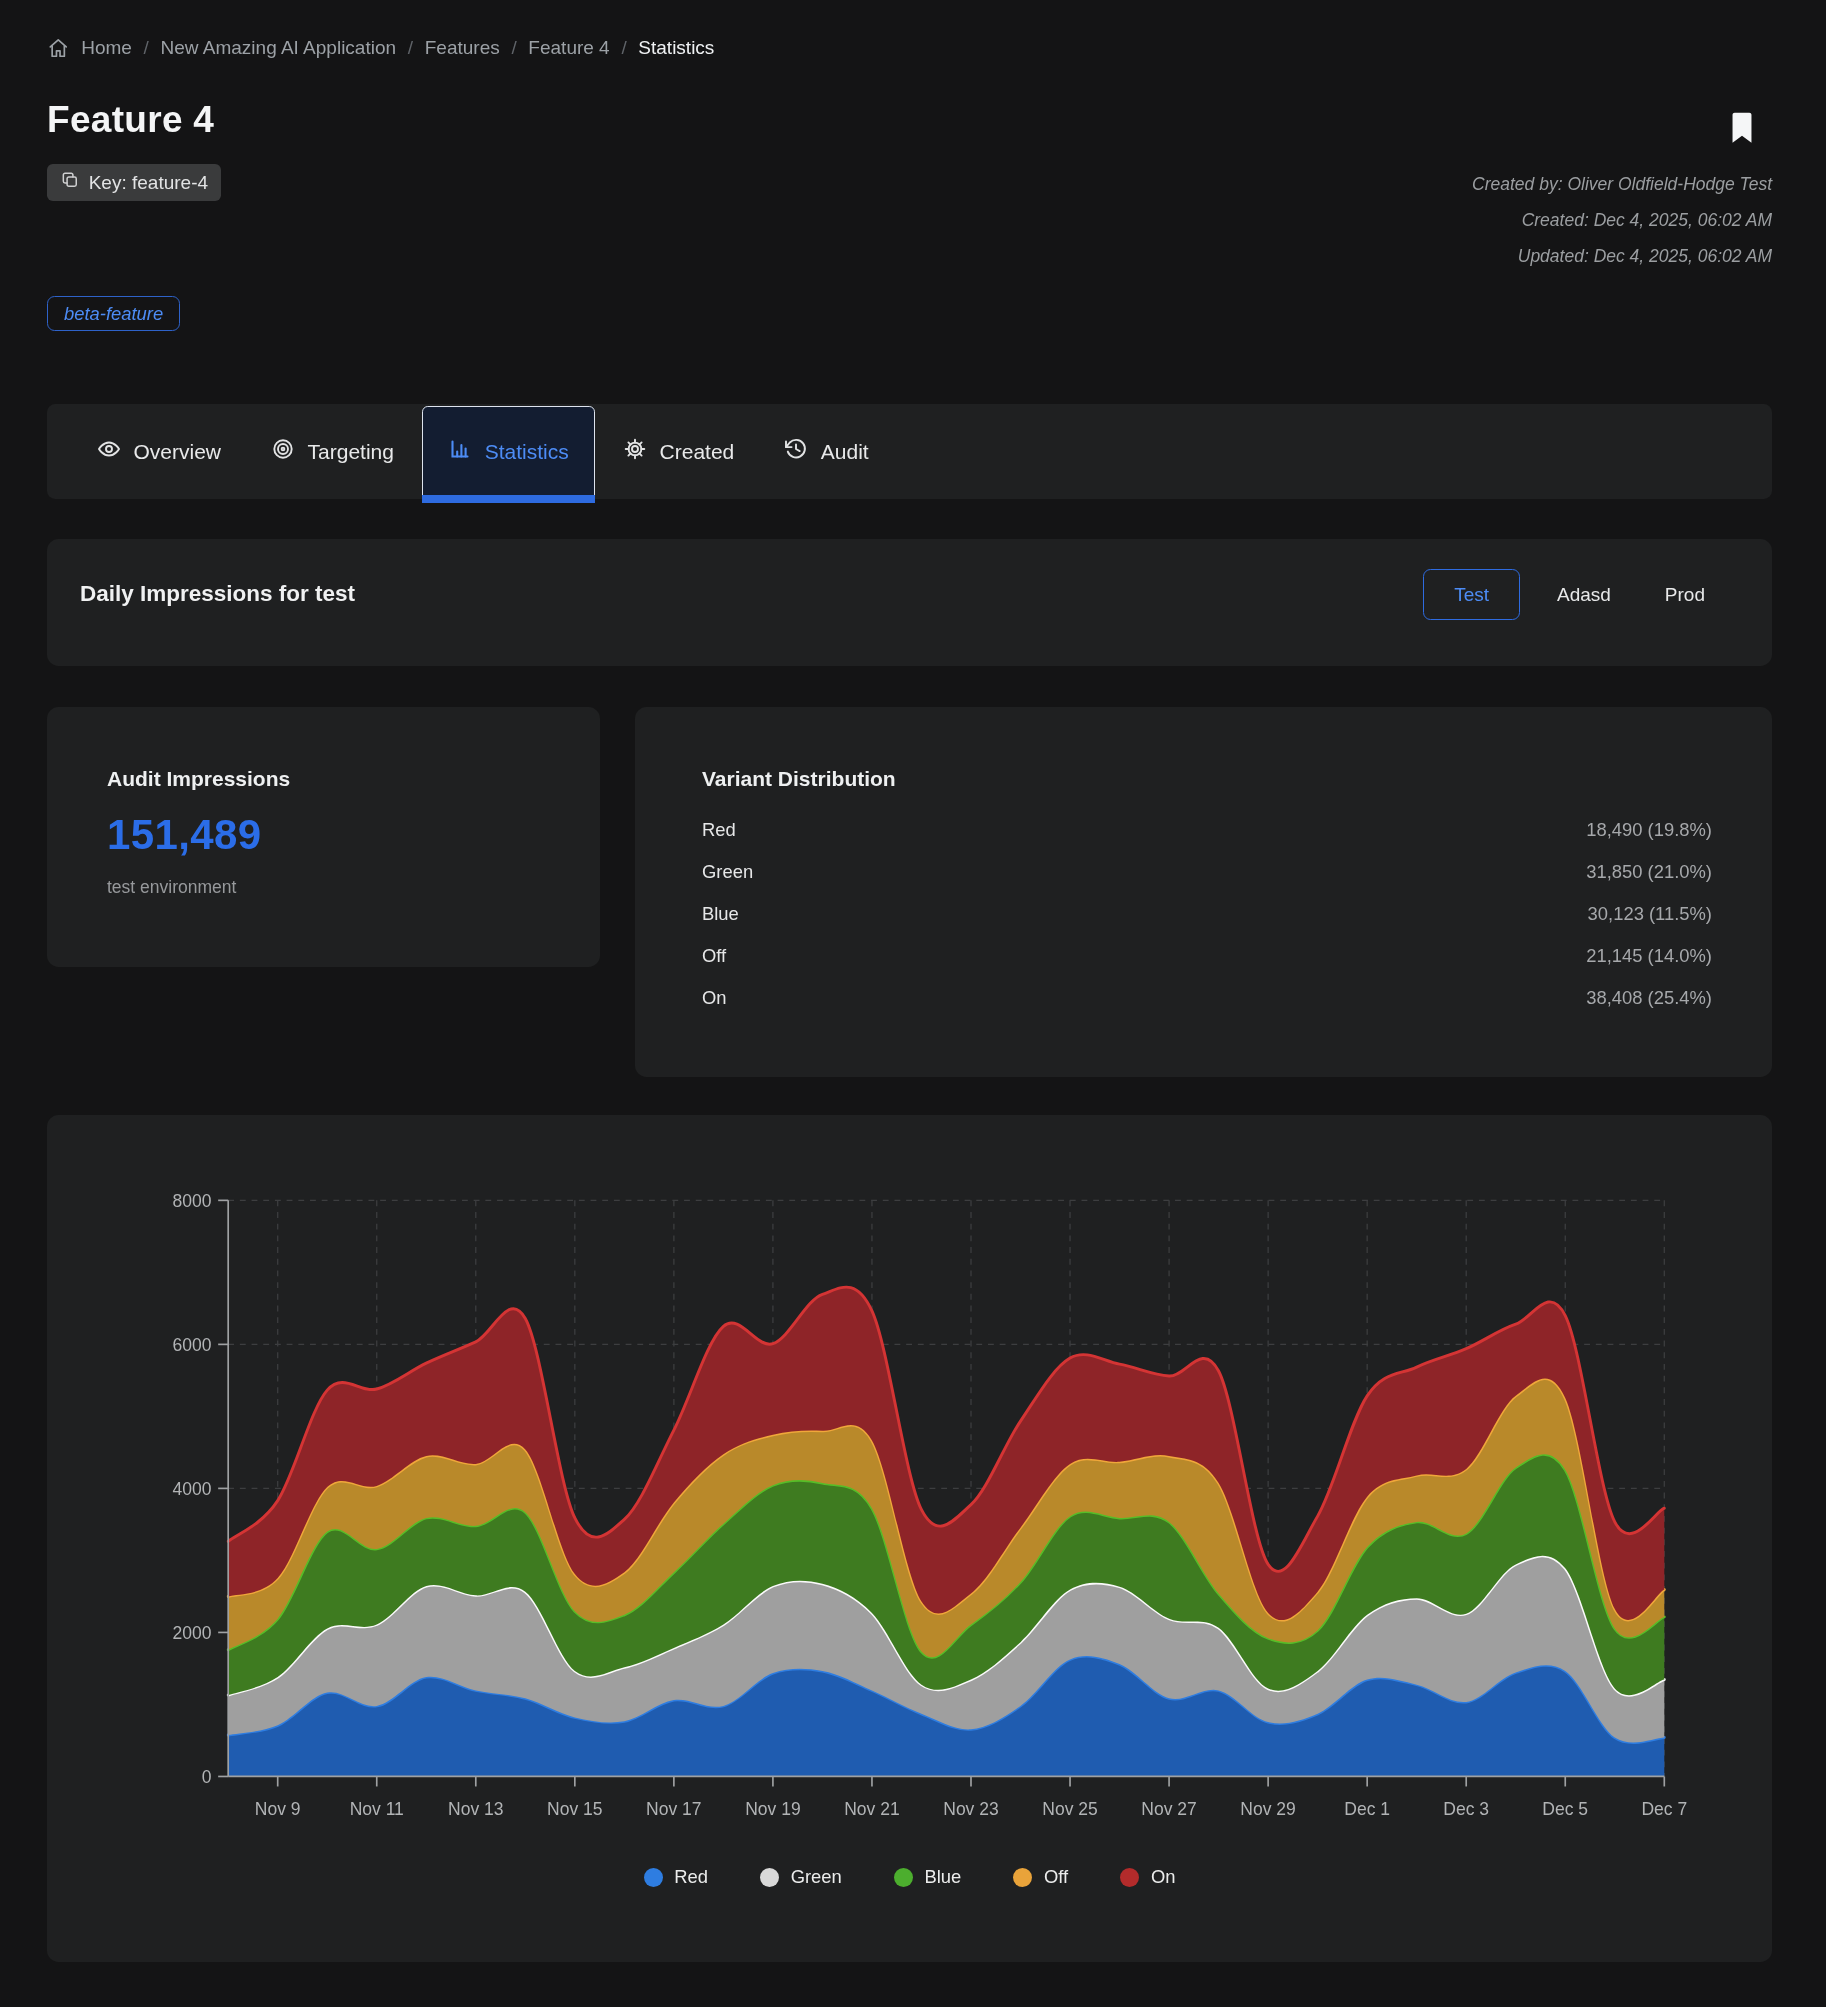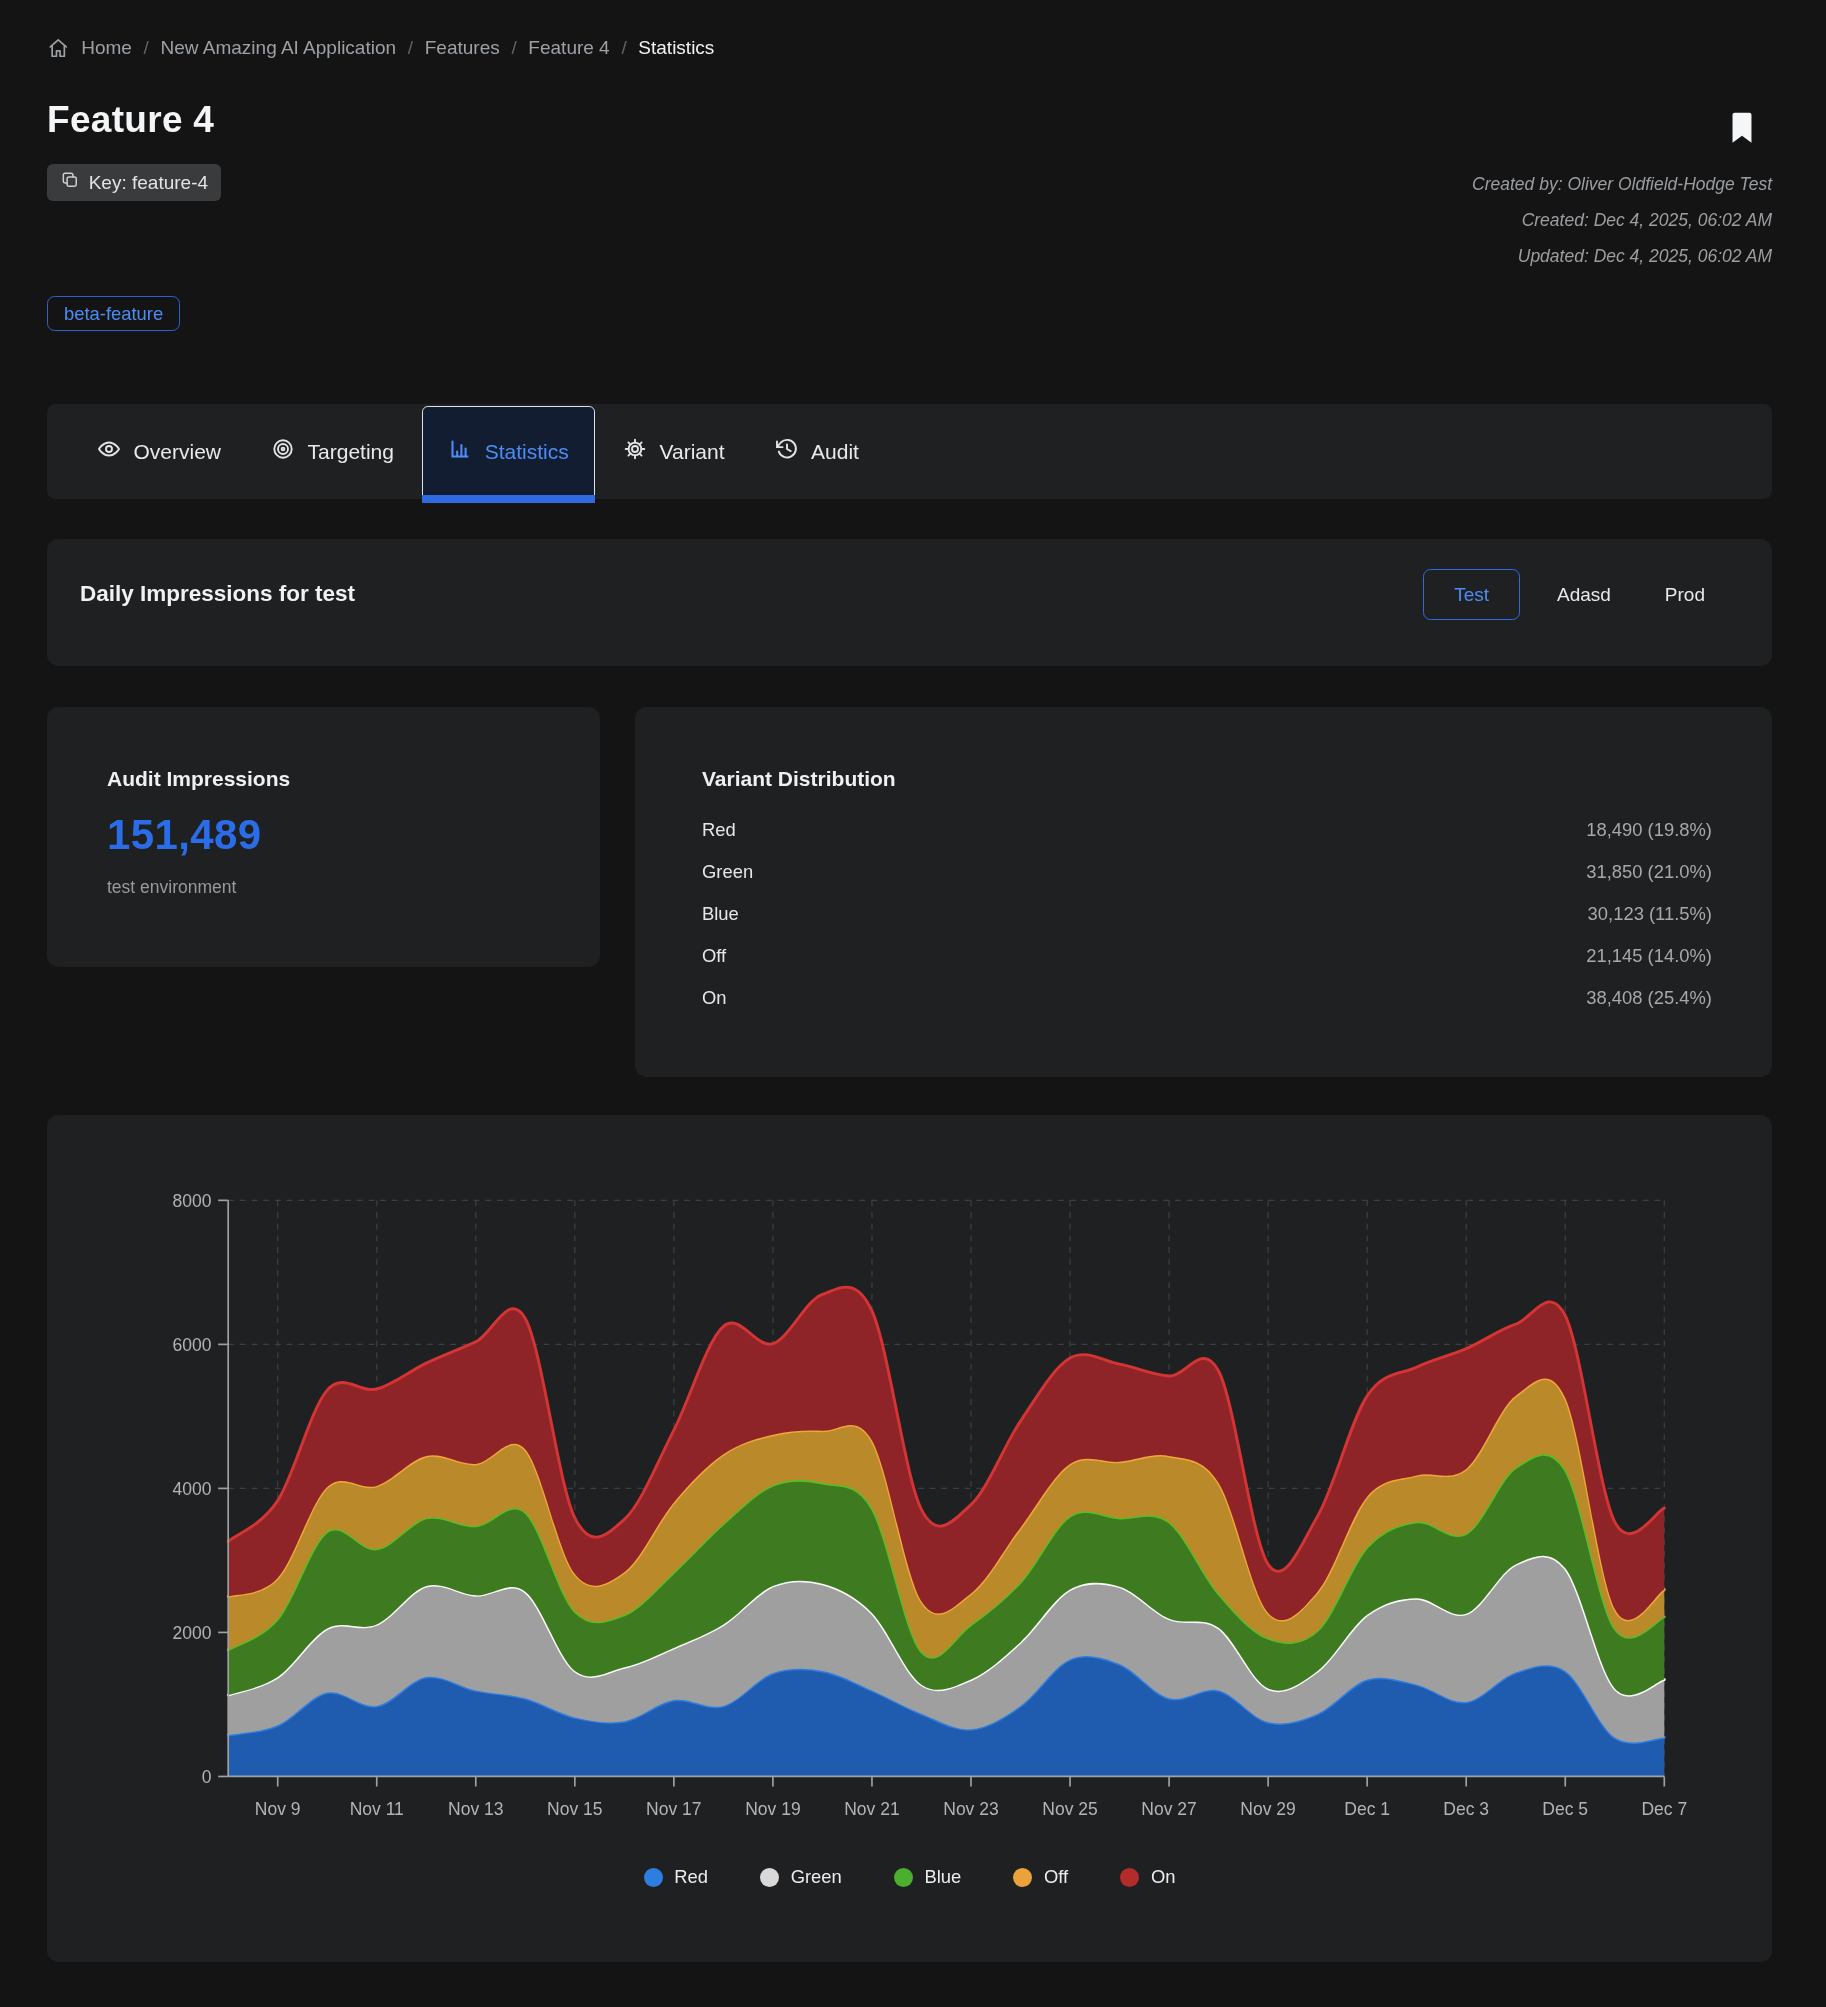--- a/index.html
+++ b/index.html
@@ -18,21 +18,21 @@
 
   
   .page-title { left:47px; top:99px; font-size:37px; font-weight:700; color:#f4f5f6; letter-spacing:0.3px; }
   .key-badge { left:47px; top:164px; height:37px; background:#3a3b3c; border-radius:5.8px;
                display:flex; align-items:center; gap:8.3px; padding:0 13.4px;
                font-size:19px; color:#e2e3e4; }
   .bookmark-btn { top:109px; right:68px; width:33px; height:40px; }
   .meta { right:55px; text-align:right; font-size:17.5px; color:#9b9ea1;font-style:italic; }
   .meta.m1 { top:174px; } .meta.m2 { top:210px; } .meta.m3 { top:246px; }
   .beta-tag { left:47px; top:296px; height:35px; border:1.3px solid #2e62c9; border-radius:7.5px;
-              color:#4d8cf5; font-size:18.4px; display:flex; align-items:center; padding:0 16px; }
+              color:#4d8cf5; font-size:18.4px; display:flex; align-items:center; padding:0 16px;font-style:italic; }
 
   
   .tabbar { left:47px; top:404px; width:1725px; height:95px; background:#1f2021;
             border-radius:8.3px; display:flex; align-items:center; padding-left:25px; }
   .tab { display:flex; align-items:center; gap:12.5px; padding:0 25px; height:95px;
          font-size:21px; color:#e8e9ea; }
   .tab svg { stroke:#e2e3e4; }
   .tab.active { height:92px; background:#131d31; border:1.7px solid #dde3ee; border-radius:5.8px 5.8px 0 0;
                 position:relative; color:#4d8cf5; margin:0 3.3px; }
   .tab.active svg { stroke:#4d8cf5; }
@@ -151,21 +151,21 @@
       <span>Statistics</span>
     </div>
     <div class="tab">
       <span>
         <svg width="24" height="24" viewBox="0 0 24 24" fill="none" stroke-width="1.9" stroke-linecap="round">
           <circle cx="12" cy="12" r="3"></circle>
             <circle cx="12" cy="12" r="6.4"></circle>
           <path d="M12 2.7v3 M12 18.3v3 M2.7 12h3 M18.3 12h3 M5.4 5.4l2.2 2.2 M16.4 16.4l2.2 2.2 M18.6 5.4l-2.2 2.2 M7.6 16.4l-2.2 2.2"></path>
         </svg>
       </span>
-      <span>Variant</span>
+      <span>Created</span>
     </div>
     <div class="tab">
       <span>
         <svg width="24" height="24" viewBox="0 0 24 24" fill="none" stroke-width="1.9" stroke-linecap="round" stroke-linejoin="round">
           <path d="M2 4.5v5.6h5.6"></path>
             <path d="M3.8 14.6a8.8 8.8 0 1 0 2-9.1L2 10.1"></path>
             <path d="M12 7.4V12l3.7 2.1"></path>
         </svg>
       </span>
       <span>Audit</span>

